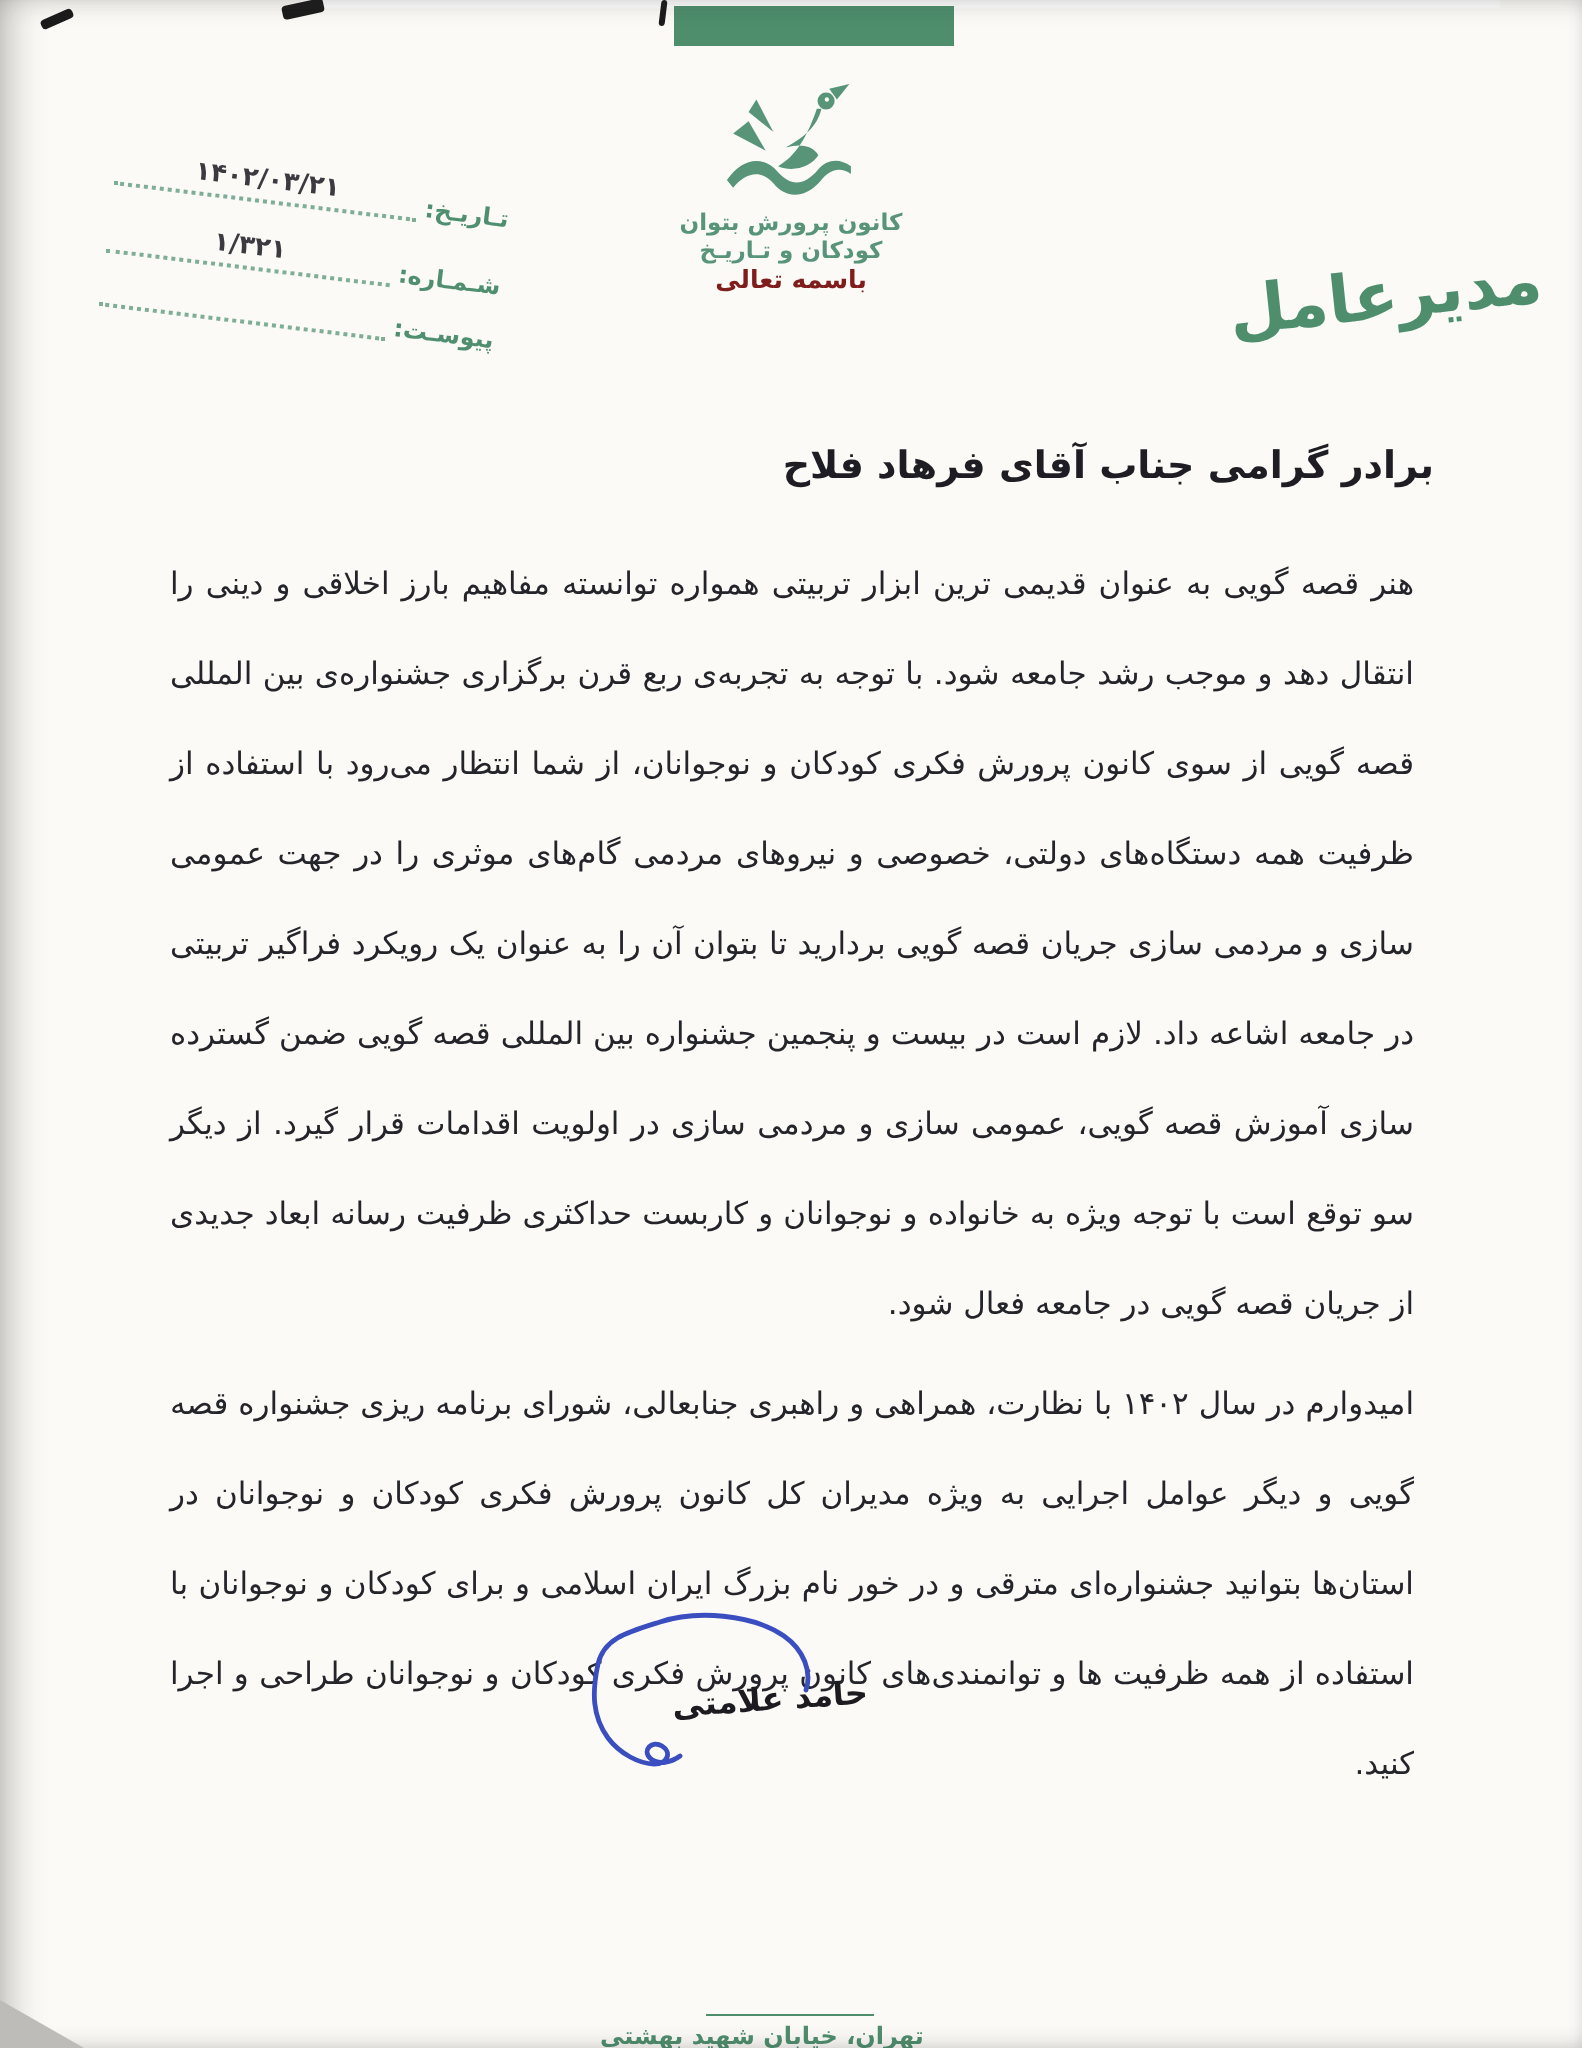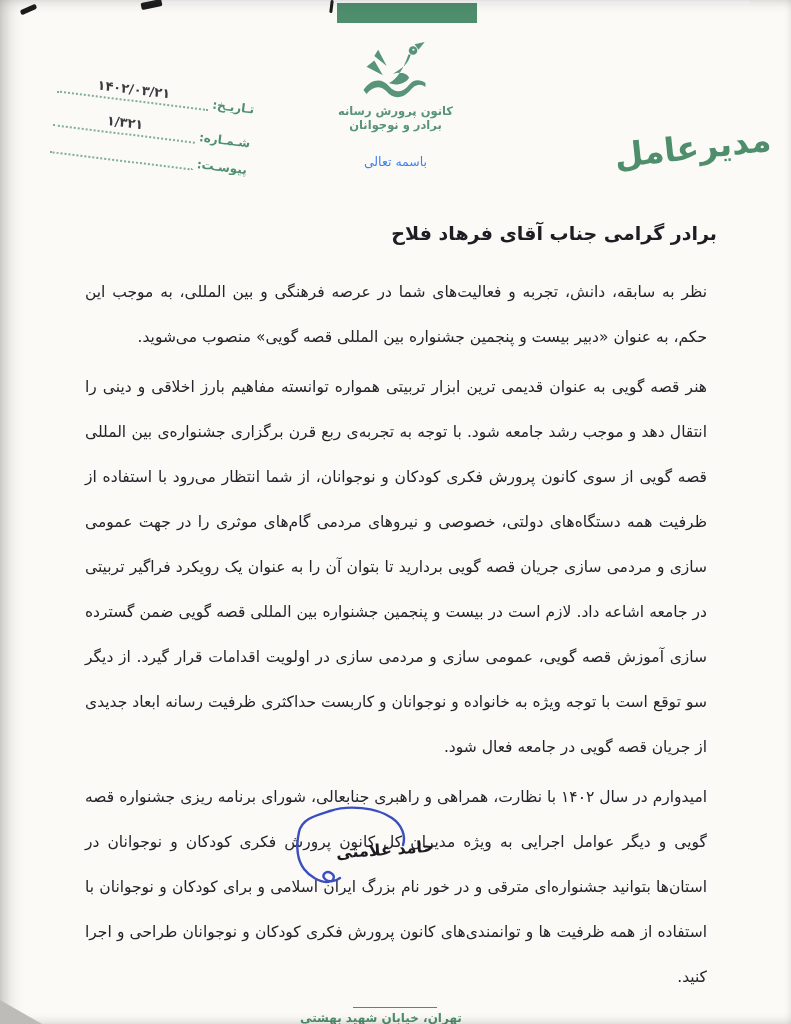--- a/index.html
+++ b/index.html
@@ -27,21 +27,21 @@
   .corner-bl {
     position: absolute; left: 0; bottom: 0; width: 0; height: 0;
     border-bottom: 24px solid #bdbcb8; border-right: 42px solid transparent; z-index: 41;
   }
 
   
   .green-bar { position: absolute; left: 337px; top: 3px; width: 140px; height: 20px; background: #4e8e6d; }
   .logo-wrap { position: absolute; left: 318px; top: 42px; width: 155px; text-align: center; }
   .logo-svg { display: block; margin: 0 auto; }
   .org-line { color: #579478; font-size: 11.5px; font-weight: bold; line-height: 14px; }
-  .basmala  { margin-top: 22px; color: #3b82f6; font-size: 12.5px; font-weight: normal; }
+  .basmala  { margin-top: 0; color: #7f1d1d; font-size: 12.5px; font-weight: bold; }
 
   
   .meta-block {
     position: absolute; left: 58px; top: 96px; width: 200px;
     transform: rotate(7deg); transform-origin: 100% 0; direction: rtl;
   }
   .meta-row { display: flex; align-items: flex-end; margin-bottom: 13px; }
   .meta-label { color: #4f8f6f; font-size: 12px; font-weight: bold; white-space: nowrap; padding-right: 2px; }
   .meta-line { flex: 1; border-bottom: 2px dotted #7fae95; margin-right: 4px; text-align: center; }
   .meta-value { color: #3a3a40; font-size: 13px; font-weight: bold; position: relative; top: -2px; white-space: nowrap; }
@@ -95,22 +95,22 @@
   <div class="logo-wrap">
     <svg class="logo-svg" width="78" height="62" viewBox="0 0 100 80" fill="#579478" xmlns="http://www.w3.org/2000/svg">
       <path d="M74,3 L87,0 L79,10 Z"></path>
       <circle cx="72" cy="11" r="5.5"></circle>
       <circle cx="72.5" cy="10" r="1.4" fill="#fbfaf6"></circle>
       <path d="M69,16 C66,28 58,34 46,41 C56,38 64,40 67,46 C62,54 50,57 41,53 C52,47 60,34 66,16 Z"></path>
       <path d="M22,18 L38,31 L27,10 Z"></path>
       <path d="M12,32 L33,43 L22,24 Z"></path>
       <path d="M8,62 C18,47 32,46 41,57 C49,66 58,66 67,55 C73,48 81,48 88,53 L88,58 C81,53 74,55 68,63 C58,74 46,74 38,64 C30,55 20,57 12,67 Z"></path>
     </svg>
-    <div class="org-line">کانون پرورش رسانه</div>
-    <div class="org-line">برادر و نوجوانان</div>
+    <div class="org-line">کانون پرورش بتوان</div>
+    <div class="org-line">کودکان و تـاریـخ</div>
     <div class="basmala">باسمه تعالی</div>
   </div>
 
   <div class="meta-block">
     <div class="meta-row">
       <span class="meta-label">تـاریـخ:</span>
       <span class="meta-line">
         <span class="meta-value">۱۴۰۲/۰۳/۲۱</span>
       </span>
     </div>
@@ -126,21 +126,20 @@
         <span class="meta-value"></span>
       </span>
     </div>
   </div>
 
   <div class="position-title">مدیرعامل</div>
 
   <div class="salutation">برادر گرامی جناب آقای فرهاد فلاح</div>
 
   <div class="letter-body">
-    <p>نظر به سابقه، دانش، تجربه و فعالیت‌های شما در عرصه فرهنگی و بین المللی، به موجب این حکم، به عنوان «دبیر بیست و پنجمین جشنواره بین المللی قصه گویی» منصوب می‌شوید.</p>
     <p>هنر قصه گویی به عنوان قدیمی ترین ابزار تربیتی همواره توانسته مفاهیم بارز اخلاقی و دینی را انتقال دهد و موجب رشد جامعه شود. با توجه به تجربه‌ی ربع قرن برگزاری جشنواره‌ی بین المللی قصه گویی از سوی کانون پرورش فکری کودکان و نوجوانان، از شما انتظار می‌رود با استفاده از ظرفیت همه دستگاه‌های دولتی، خصوصی و نیروهای مردمی گام‌های موثری را در جهت عمومی سازی و مردمی سازی جریان قصه گویی بردارید تا بتوان آن را به عنوان یک رویکرد فراگیر تربیتی در جامعه اشاعه داد. لازم است در بیست و پنجمین جشنواره بین المللی قصه گویی ضمن گسترده سازی آموزش قصه گویی، عمومی سازی و مردمی سازی در اولویت اقدامات قرار گیرد. از دیگر سو توقع است با توجه ویژه به خانواده و نوجوانان و کاربست حداکثری ظرفیت رسانه ابعاد جدیدی از جریان قصه گویی در جامعه فعال شود.</p>
     <p>امیدوارم در سال ۱۴۰۲ با نظارت، همراهی و راهبری جنابعالی، شورای برنامه ریزی جشنواره قصه گویی و دیگر عوامل اجرایی به ویژه مدیران کل کانون پرورش فکری کودکان و نوجوانان در استان‌ها بتوانید جشنواره‌ای مترقی و در خور نام بزرگ ایران اسلامی و برای کودکان و نوجوانان با استفاده از همه ظرفیت ها و توانمندی‌های کانون پرورش فکری کودکان و نوجوانان طراحی و اجرا کنید.</p>
   </div>
 
   <svg class="sig-ink" width="200" height="100" viewBox="0 0 200 100" xmlns="http://www.w3.org/2000/svg" fill="none" stroke="#3a4ec0" stroke-width="2.4" stroke-linecap="round">
     <path d="M123,47 C126,38 122,27 112,20 C96,9 68,7 50,13 C34,18 22,21 19,34 C16,48 16,60 24,71 C30,79 40,84 47,84 C54,84 56,78 51,75 C46,72 41,77 45,81 C49,85 56,83 60,80"></path>
   </svg>
   <div class="sig-name">حامد علامتی</div>
 
   <div class="footer">

